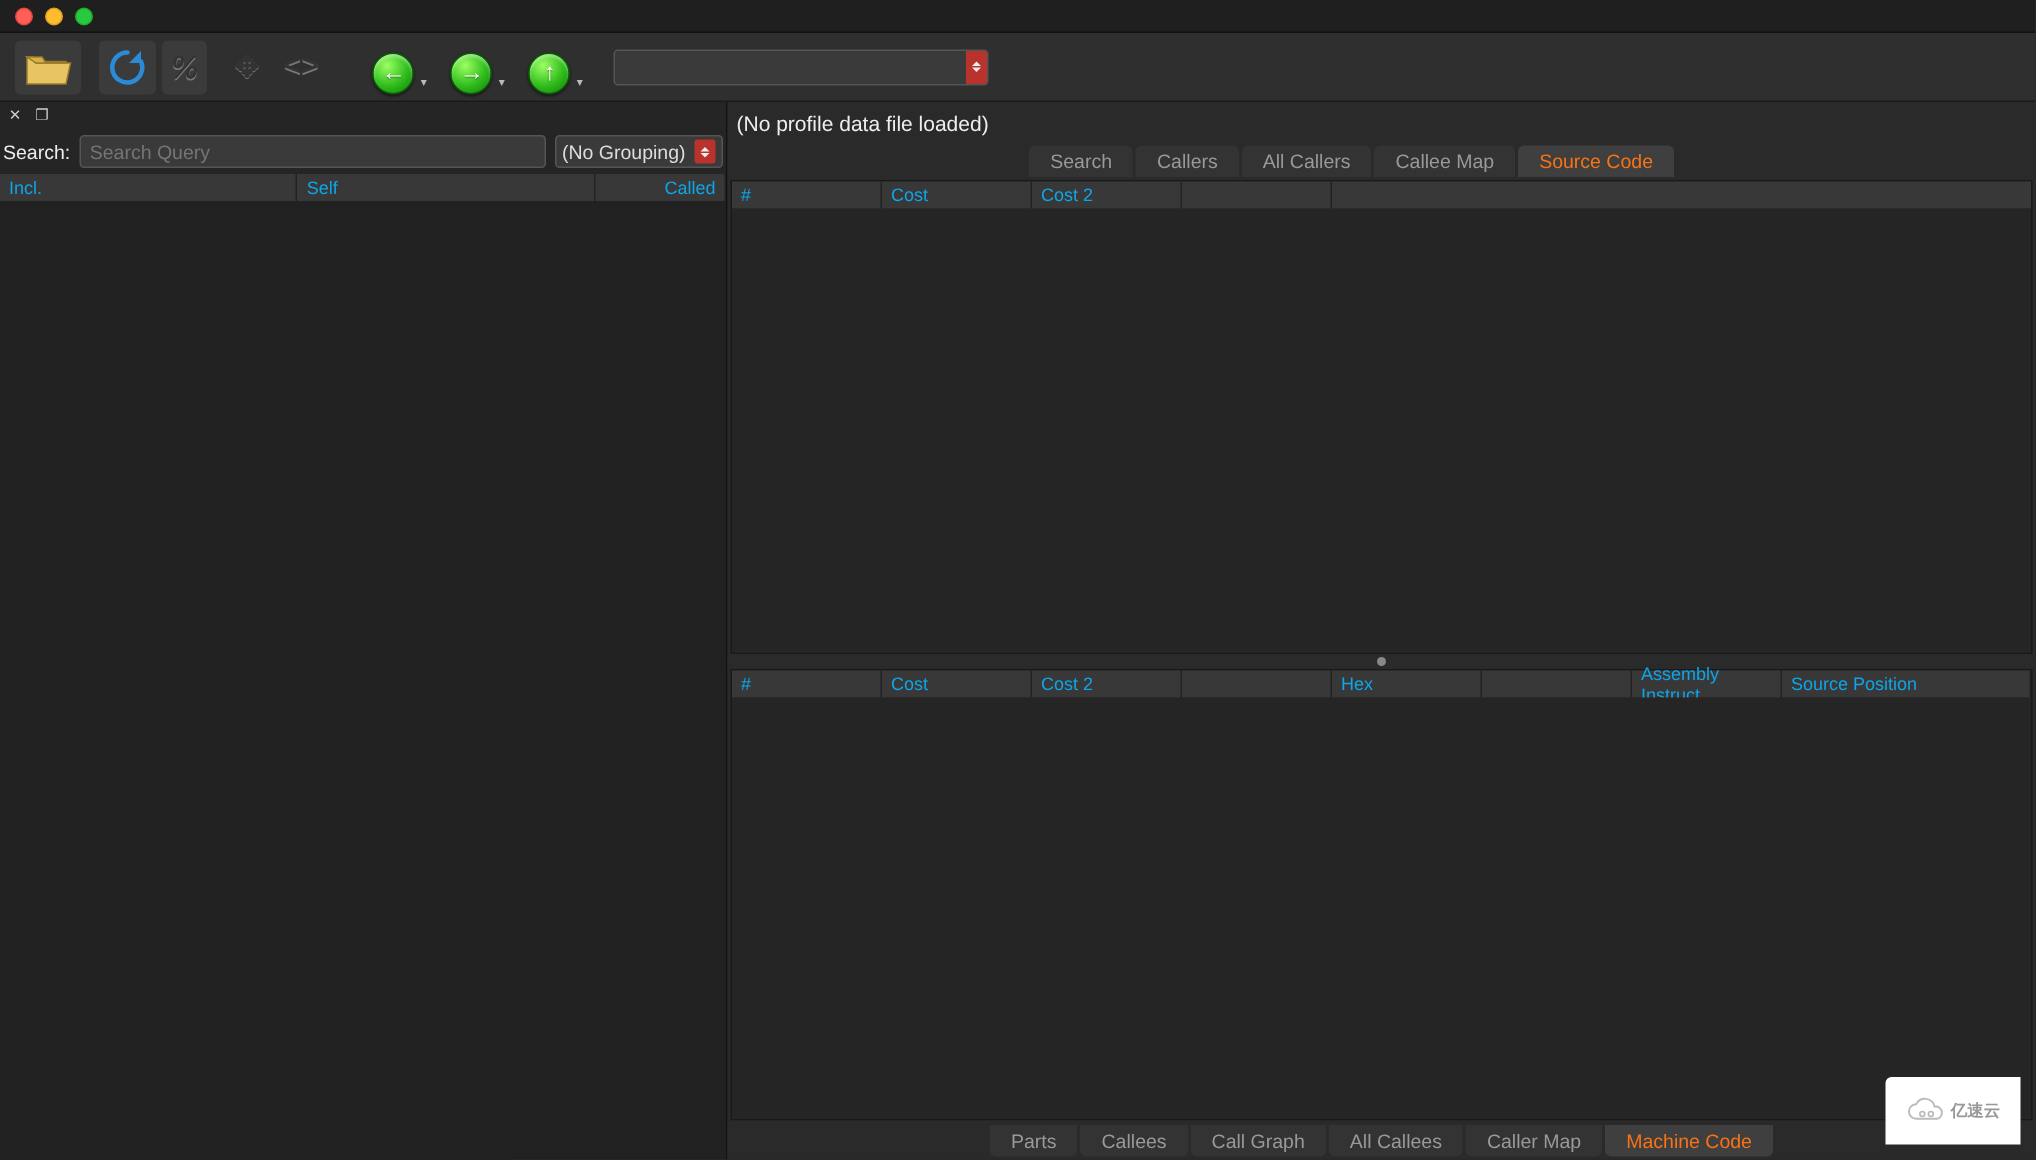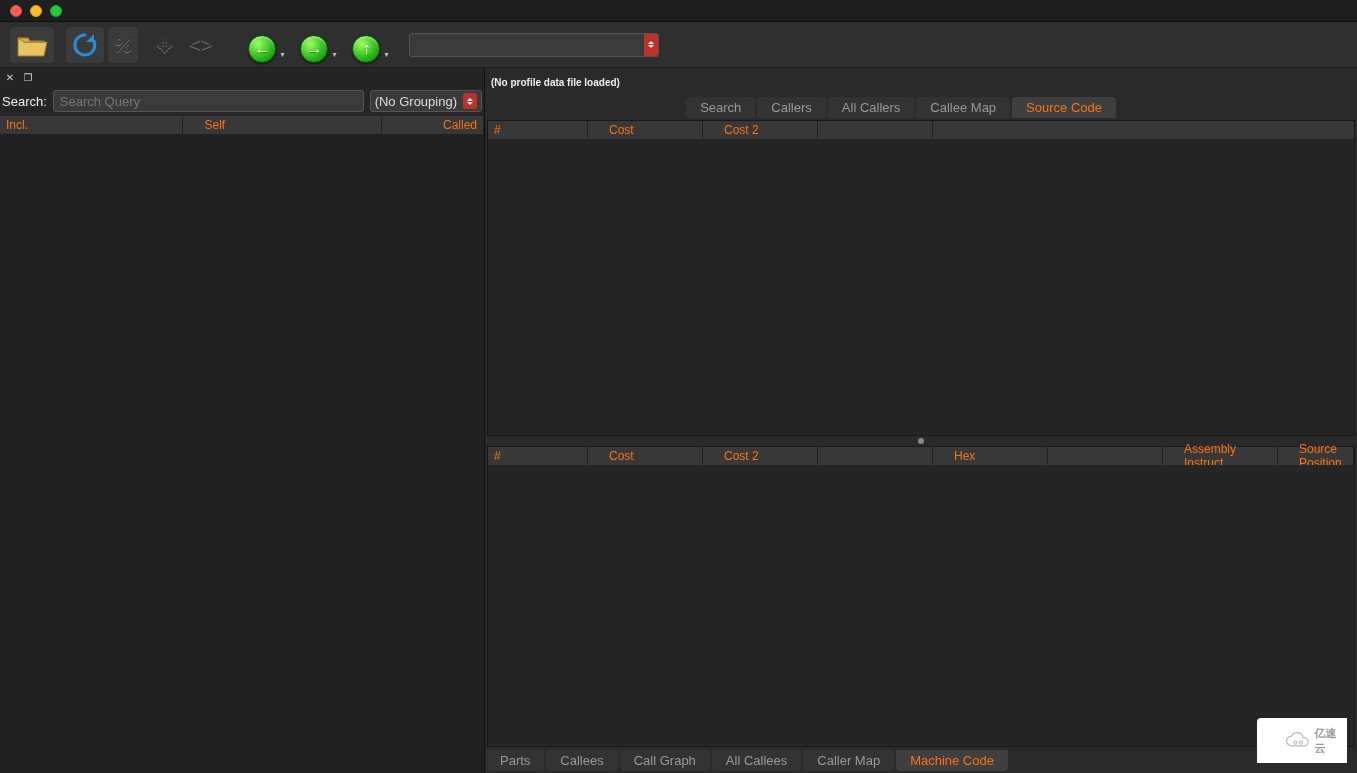--- a/index.html
+++ b/index.html
@@ -38,42 +38,42 @@
 
   .search-row { display:flex; align-items:center; padding:4px 2px; gap:6px; font-size:13px; }
   .search-row label { color:#eee; white-space:nowrap; }
   .search-input { flex:1; height:22px; background:#3a3a3a; border:1px solid #555; border-radius:3px; color:#888; padding:0 6px; outline:none; font-size:13px; }
   .grouping { height:22px; background:#3a3a3a; border:1px solid #555; border-radius:3px; display:flex; align-items:center; padding:0 4px; gap:6px; }
   .grouping .spin { width:14px; height:16px; background:#b9332c; border-radius:2px; display:flex; flex-direction:column; align-items:center; justify-content:center; gap:1px; }
   .grouping .spin::before, .grouping .spin::after { content:""; width:0; height:0; border-left:3px solid transparent; border-right:3px solid transparent; }
   .grouping .spin::before { border-bottom:3px solid #eee; }
   .grouping .spin::after  { border-top:3px solid #eee; }
 
-  .col-headers { display:flex; height:18px; background:#383838; font-size:12px; color:#f97316;gap:15px; }
+  .col-headers { display:flex; height:18px; background:#383838; font-size:12px; color:#0ea5e9; }
   .col-headers .col { padding:0 6px; display:flex; align-items:center; border-right:1px solid #222; }
   .left-table { flex:1; background:#212121; }
 
   
   .right { flex:1; display:flex; flex-direction:column; background:#2a2a2a; }
-  .r-title { height:28px; display:flex; align-items:center; padding:0 6px; font-size:10px; font-weight:bold; color:#eee; }
-
-  .tabbar { height:24px; display:flex; align-items:flex-end; justify-content:flex-start; gap:0; background:#2a2a2a; padding-bottom:2px; }
+  .r-title { height:28px; display:flex; align-items:center; padding:0 6px; font-size:14px; font-weight:normal; color:#eee; }
+
+  .tabbar { height:24px; display:flex; align-items:flex-end; justify-content:center; gap:0; background:#2a2a2a; padding-bottom:2px; }
   .tabbar.top { justify-content:flex-end; padding-right:240px; }
   .tab { padding:3px 14px; font-size:13px; color:#999; background:#333; border-radius:4px 4px 0 0; margin:0 1px; }
   .tab.active { background:#3f3f3f; color:#f97316; }
   .tabbar.bottom .tab { border-radius:0 0 4px 4px; }
 
   .pane { flex:1; background:#2b2b2b; border:1px solid #191919; margin:0 2px; display:flex; flex-direction:column; }
   .pane .col-headers { background:#383838; }
   .pane-body { flex:1; background:#252525; }
 
   .pane-splitter { height:10px; display:flex; align-items:center; justify-content:center; background:#2a2a2a; }
   .pane-splitter .dot { width:6px; height:6px; background:#888; border-radius:50%; }
 
-  .watermark { position:absolute; right:10px; bottom:10px; width:90px; height:45px; background:#fff; border-radius:4px 0 0 0; display:flex; align-items:center; color:#999; font-size:11px; font-weight:bold; gap:4px;padding-left:28px; }
+  .watermark { position:absolute; right:10px; bottom:10px; width:90px; height:45px; background:#fff; border-radius:4px 0 0 0; display:flex; align-items:center; justify-content:center; color:#999; font-size:11px; font-weight:bold; gap:4px; }
   .watermark svg { width:26px; height:20px; }
 
   
   .nav-circle { width:28px; height:28px; border-radius:50%; display:flex; align-items:center; justify-content:center;
     background: radial-gradient(circle at 35% 30%, #9cff63, #2fbd1c 55%, #0f7a08);
     border:1px solid #0a5806; box-shadow: inset 0 2px 2px rgba(255,255,255,.4), 0 1px 2px rgba(0,0,0,.6); }
   .nav-circle .arr { color:#fff; font-size:16px; font-weight:bold; text-shadow:0 1px 1px rgba(0,0,0,.5); }
 
   
   .folder-icon { width:32px; height:26px; }

